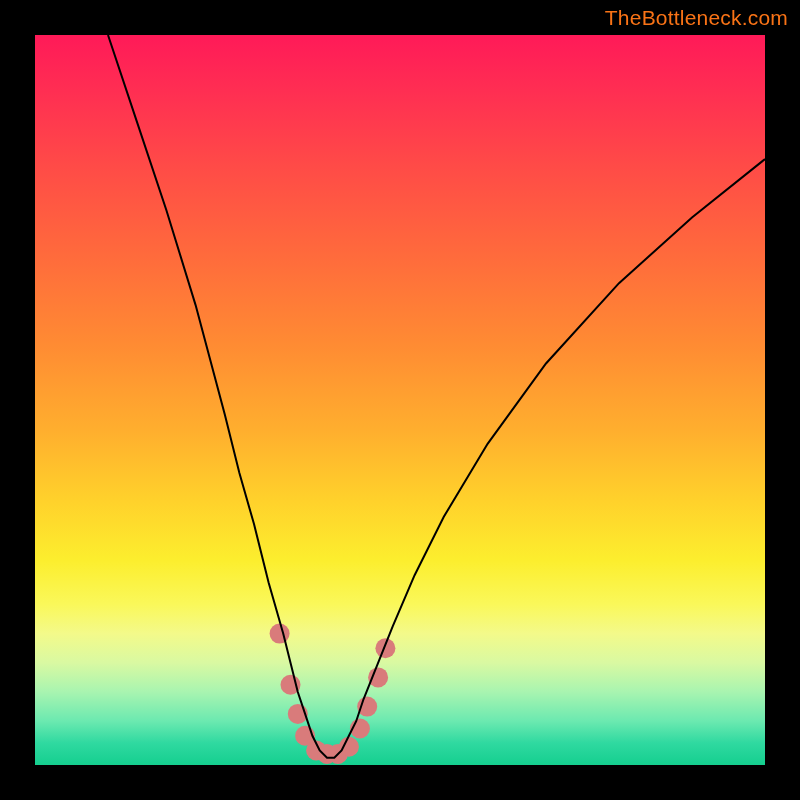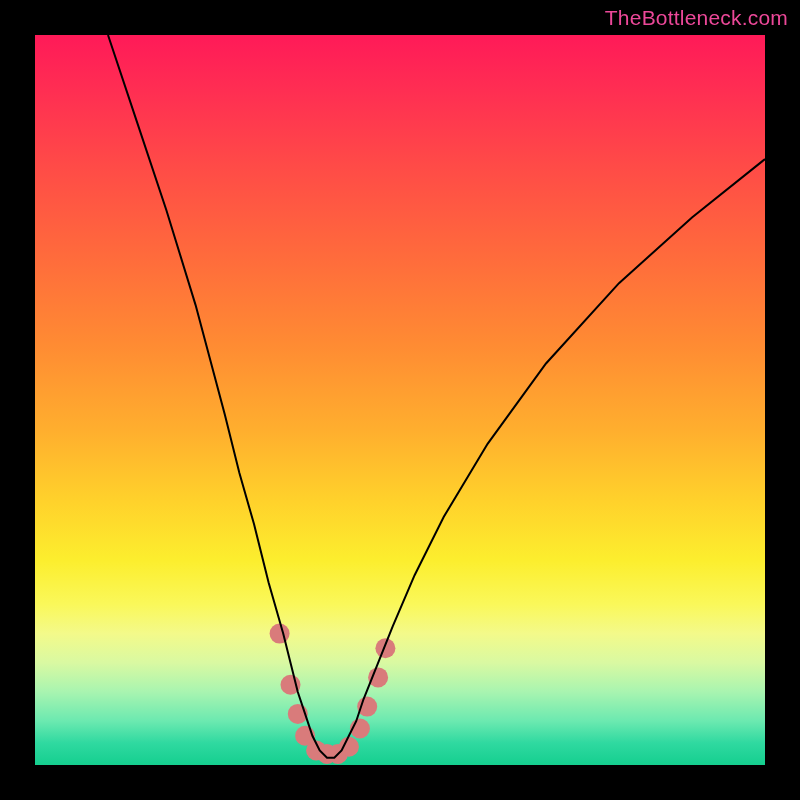--- a/index.html
+++ b/index.html
@@ -49,21 +49,21 @@
     left: 0;
     top: 0;
     width: 730px;
     height: 730px;
     overflow: visible;
   }
   .watermark {
     position: absolute;
     top: 6px;
     right: 12px;
-    color: #ec4899;
+    color: #f97316;
     font-size: 21px;
     letter-spacing: 0.2px;
   }
 </style>
 </head>
 <body>
 
 <div class="frame">
   <div class="plot">
     <svg class="curve" viewBox="0 0 730 730">

